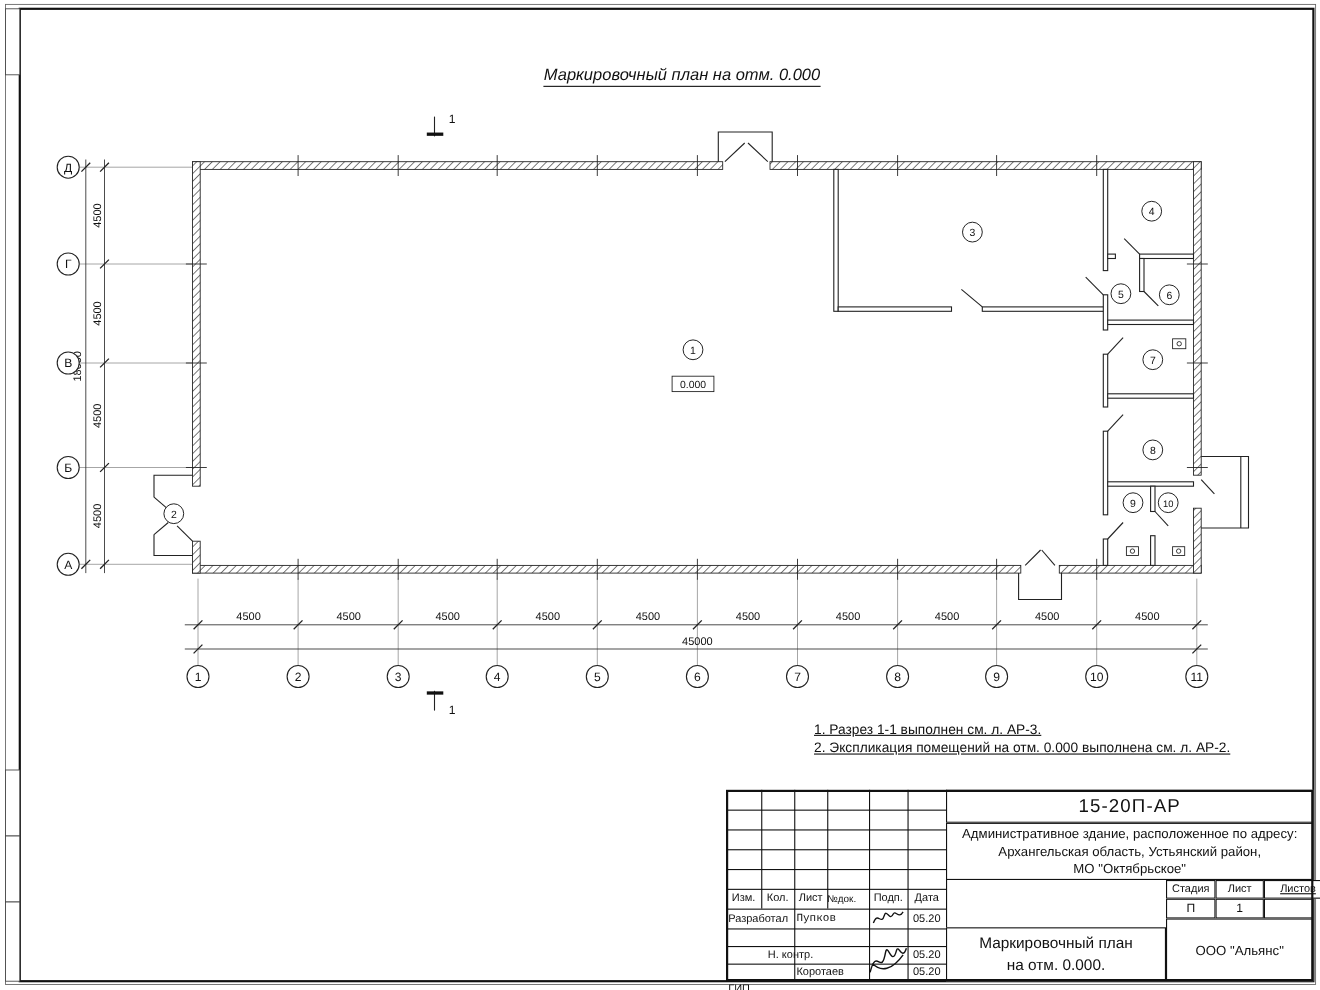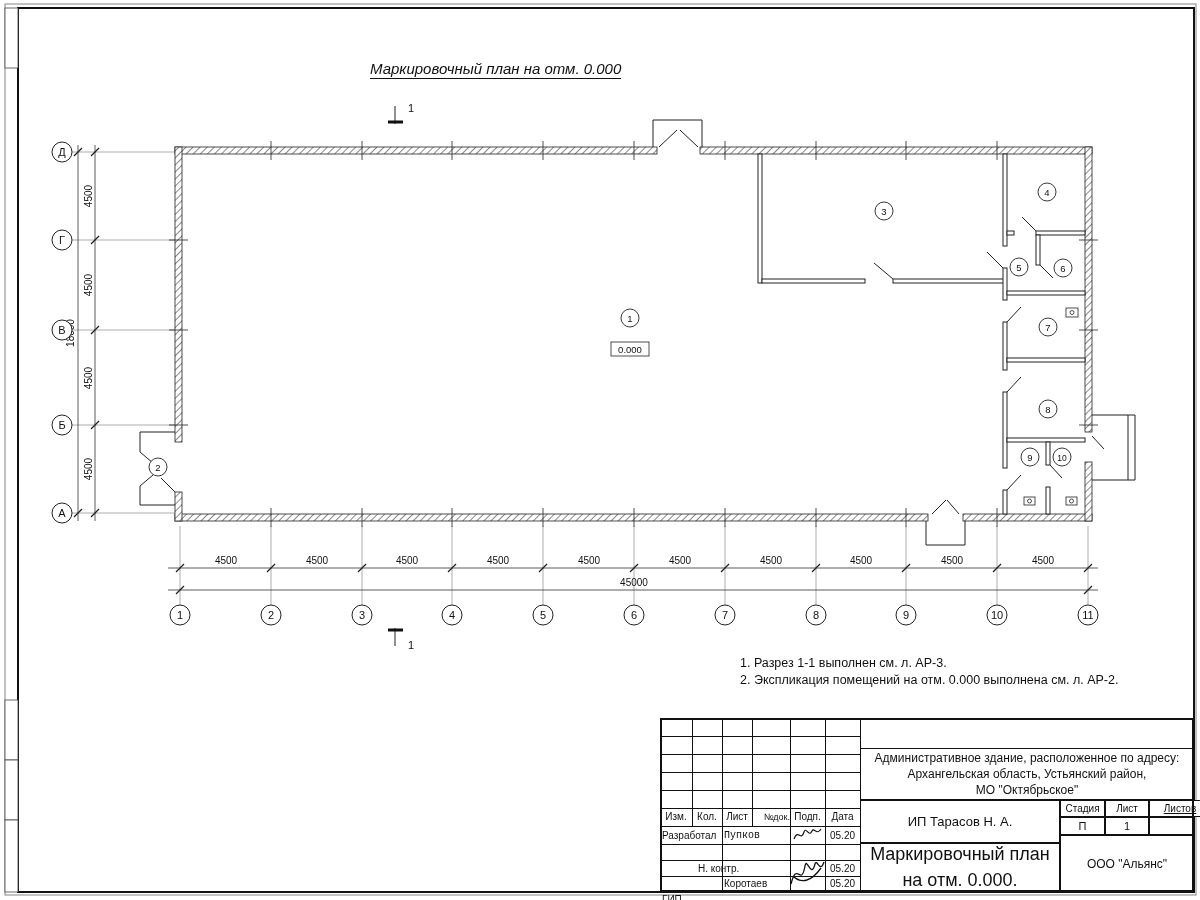--- a/index.html
+++ b/index.html
@@ -1,30 +1,30 @@
 <!DOCTYPE html>
 <html><head>
 <meta charset="utf-8">
 <style>
   * { margin:0; padding:0; box-sizing:border-box; }
   html,body { background:#e9e9e9; font-family:"Liberation Sans", sans-serif; }
   #sheet { position:relative; width:1200px; height:900px; background:#ffffff; color:#111; margin:0 auto; overflow:hidden; }
   svg text { font-family:"Liberation Sans", sans-serif; fill:#111; }
-  .plan-title { position:absolute; left:370px; top:60px; width:500px; font-size:15px; font-style:italic; }
+  .plan-title { position:absolute; left:370px; top:60px; width:500px; text-align:center; font-size:15px; font-style:italic; }
   .plan-title span { border-bottom:1px solid #111; padding-bottom:1px; }
-  .notes { position:absolute; left:740px; top:655px; font-size:12.5px; line-height:1.35; }
+  .notes { position:absolute; left:740px; top:655px; font-size:12.5px; line-height:1.35;text-decoration:underline; }
   .tb { position:absolute; left:660px; top:718px; width:534px; height:174px; font-size:11px; }
   .cell { position:absolute; border:1px solid #111; display:flex; align-items:center; justify-content:center; text-align:center; background:#fff; }
   .vline { position:absolute; width:1px; background:#111; }
   .hline { position:absolute; height:1px; background:#111; }
   .tb-outline { position:absolute; left:0; top:0; width:534px; height:174px; border:2px solid #111; pointer-events:none; background:transparent; }
   .docnum { font-size:17px; letter-spacing:1px; }
   .proj { font-size:12px; line-height:1.35; }
   .client { font-size:13px; }
-  .dtitle { font-size:18px; line-height:1.4; }
+  .dtitle { font-size:14px; line-height:1.4; }
   .company { font-size:12px; }
   .small { font-size:10px; }
   .tiny { font-size:9px; }
   .sig { position:absolute; }
 </style>
 </head>
 <body>
 
 <div id="sheet">
 
@@ -310,21 +310,21 @@
     <div class="hline" style="left:0; top:72px; width:200px;"></div>
     <div class="hline" style="left:0; top:90px; width:200px;"></div>
     <div class="hline" style="left:0; top:108px; width:200px;"></div>
     <div class="hline" style="left:0; top:126px; width:200px;"></div>
     <div class="hline" style="left:0; top:142px; width:200px;"></div>
     <div class="hline" style="left:0; top:158px; width:200px;"></div>
 
     <div class="small" style="position:absolute; left:0; top:93px; width:32px; text-align:center;">Изм.</div>
     <div class="small" style="position:absolute; left:32px; top:93px; width:30px; text-align:center;">Кол.</div>
     <div class="small" style="position:absolute; left:62px; top:93px; width:30px; text-align:center;">Лист</div>
-    <div class="tiny" style="position:absolute; left:92px; top:94px; width:38px; text-align:right;">№док.</div>
+    <div class="tiny" style="position:absolute; left:92px; top:94px; width:38px; text-align:left;">№док.</div>
     <div class="small" style="position:absolute; left:130px; top:93px; width:35px; text-align:center;">Подп.</div>
     <div class="small" style="position:absolute; left:165px; top:93px; width:35px; text-align:center;">Дата</div>
 
     <div class="small" style="position:absolute; left:2px; top:112px; width:60px;">Разработал</div>
     <div class="small" style="position:absolute; left:64px; top:112px; width:66px;font-family:Liberation Mono, monospace;">Пупков</div>
     <div class="small" style="position:absolute; left:165px; top:112px; width:35px; text-align:center;">05.20</div>
 
     <div class="small" style="position:absolute; left:2px; top:145px; width:60px;margin-left:36px;">Н. контр.</div>
     <div class="small" style="position:absolute; left:64px; top:145px; width:66px;margin-top:43px;">Двоеглазов</div>
     <div class="small" style="position:absolute; left:165px; top:145px; width:35px; text-align:center;">05.20</div>
@@ -333,28 +333,28 @@
     <div class="small" style="position:absolute; left:64px; top:160px; width:66px;">Коротаев</div>
     <div class="small" style="position:absolute; left:165px; top:160px; width:35px; text-align:center;">05.20</div>
 
     <svg class="sig" style="left:132px; top:106px;" width="32" height="20" viewBox="0 0 32 20">
       <path d="M2,15 C6,4 9,18 12,8 C14,2 17,14 20,7 C22,3 25,12 29,5" stroke="#111" fill="none" stroke-width="1.2"></path>
     </svg>
     <svg class="sig" style="left:127px; top:136px;" width="42" height="38" viewBox="0 0 42 38">
       <path d="M4,30 C10,6 14,34 18,12 C20,2 24,26 28,10 C30,4 33,20 37,8 M6,22 C14,30 24,28 34,14" stroke="#111" fill="none" stroke-width="1.3"></path>
     </svg>
 
+    <div class="cell docnum" style="left:200px; top:0; width:334px; height:30px;">15-20П-АР</div>
 
     <div class="cell proj" style="left:200px; top:30px; width:334px; height:52px; flex-direction:column;">
       <div>Административное здание, расположенное по адресу:</div>
       <div>Архангельская область, Устьянский район,</div>
       <div>МО "Октябрьское"</div>
     </div>
 
-    <div class="cell client" style="left:200px; top:82px; width:200px; height:43px;">ИП Тарасов Н. А.</div>
 
     <div class="cell small" style="left:400px; top:82px; width:45px; height:17px;">Стадия</div>
     <div class="cell small" style="left:445px; top:82px; width:44px; height:17px;">Лист</div>
     <div class="cell small" style="left:489px; top:82px; width:62px; height:17px;text-decoration:underline;">Листов</div>
     <div class="cell" style="left:400px; top:99px; width:45px; height:18px;">П</div>
     <div class="cell" style="left:445px; top:99px; width:44px; height:18px;">1</div>
     <div class="cell" style="left:489px; top:99px; width:45px; height:18px;"></div>
 
     <div class="cell dtitle" style="left:200px; top:125px; width:200px; height:49px; flex-direction:column;">
       <div>Маркировочный план</div>

